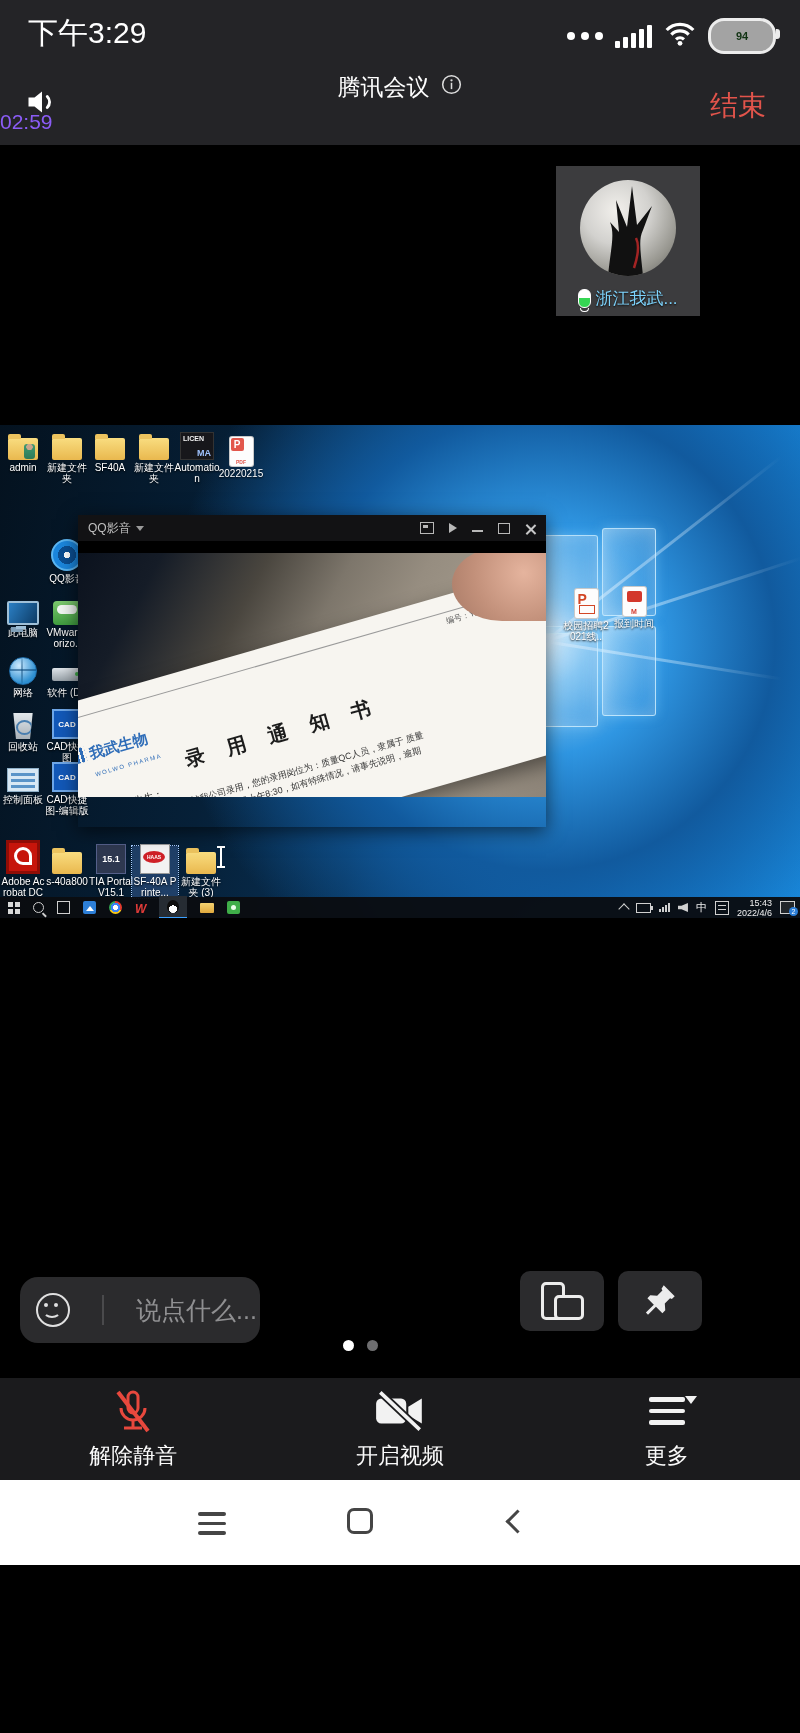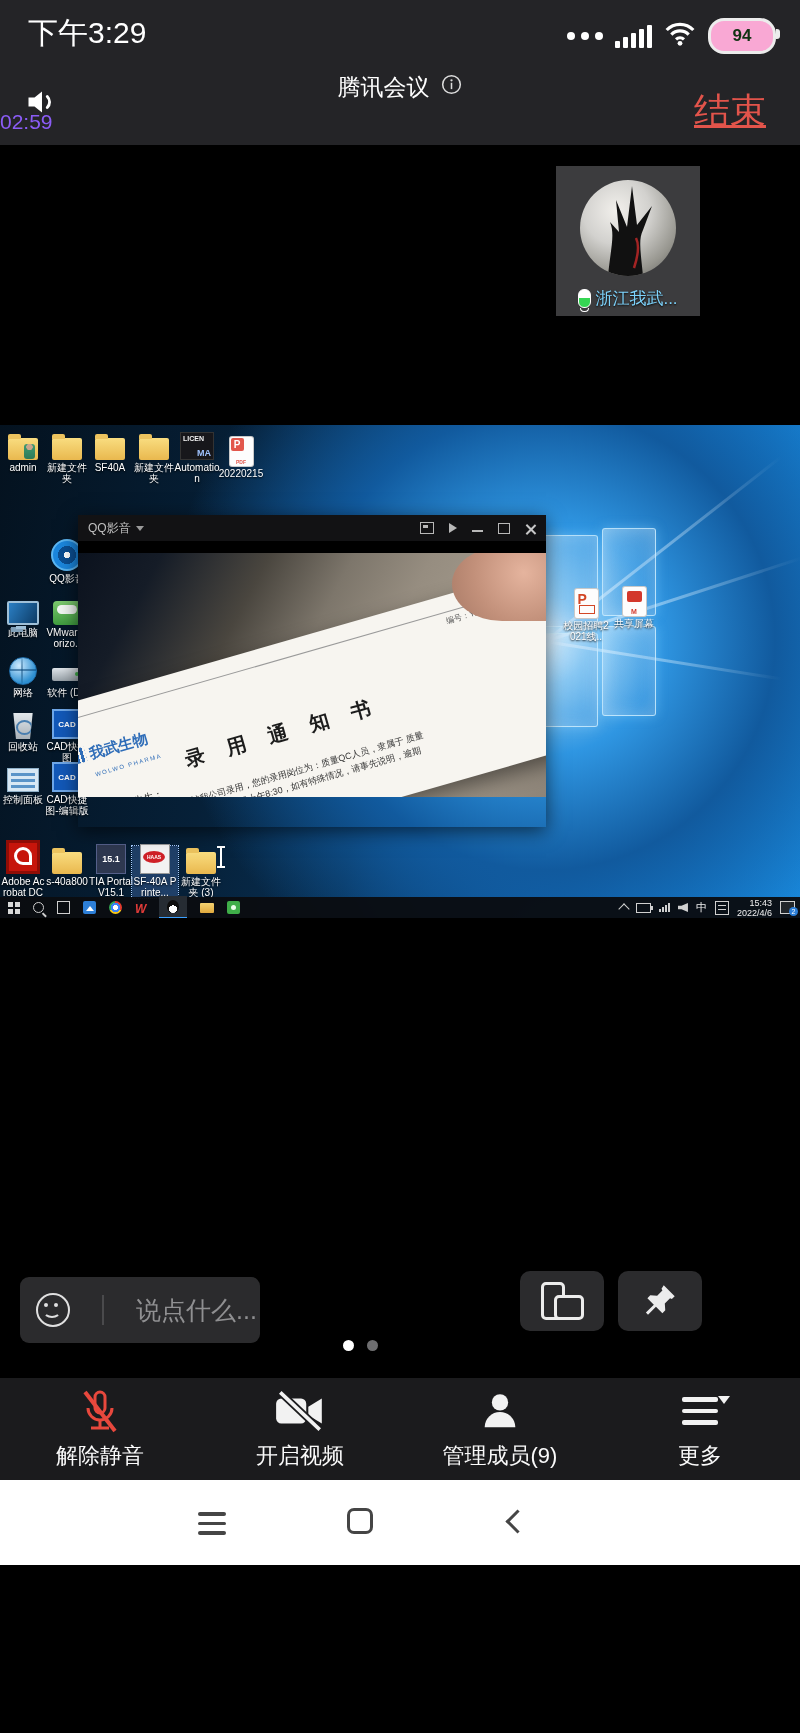--- a/index.html
+++ b/index.html
@@ -7,29 +7,29 @@
        font-family:"Liberation Sans",sans-serif;-webkit-font-smoothing:antialiased;}
 
   
   #topbars{position:absolute;left:0;top:0;width:800px;height:145px;background:#242427;}
   .sb-time{position:absolute;left:28px;top:13px;color:#fff;font-size:30px;}
   .sb-right{position:absolute;right:24px;top:18px;display:flex;align-items:center;gap:12px;}
   .dots3{display:flex;gap:6px;align-items:center;}
   .dots3 i{width:8px;height:8px;border-radius:50%;background:#fff;}
   .sigbars{display:flex;align-items:flex-end;gap:3px;height:24px;}
   .sigbars i{width:5px;background:#fff;border-radius:1px;}
-  .batt{width:62px;height:30px;border:3px solid #ececec;border-radius:16px;background:#f9a8d4;
-        color:#113313;font-size:17px;font-weight:bold;display:flex;align-items:center;justify-content:center;position:relative;}
+  .batt{width:62px;height:30px;border:3px solid #ececec;border-radius:16px;background:#a3a3a3;
+        color:#113313;font-size:11px;font-weight:bold;display:flex;align-items:center;justify-content:center;position:relative;}
   .batt::after{content:"";position:absolute;right:-7px;top:8px;width:4px;height:10px;background:#ececec;border-radius:0 3px 3px 0;}
 
   .hdr-title{position:absolute;left:0;right:0;top:72px;text-align:center;color:#fff;font-size:23px;}
   .hdr-title .wrap{display:inline-flex;align-items:center;gap:10px;}
   .hdr-timer{position:absolute;left:0;right:0;top:110px;text-align:left;color:#8b5cf6;font-size:21px;}
   .spk{position:absolute;left:24px;top:84px;}
-  .end-btn{position:absolute;right:28px;top:86px;color:#e2544b;font-size:36px;background:none;border:none;font-family:inherit;text-decoration:underline;}
+  .end-btn{position:absolute;right:28px;top:86px;color:#e2544b;font-size:28px;background:none;border:none;font-family:inherit;}
 
   
   .ptile{position:absolute;left:556px;top:166px;width:144px;height:150px;background:#3c3c3e;overflow:hidden;}
   .avatar{position:absolute;left:24px;top:14px;width:96px;height:96px;border-radius:50%;
           background:radial-gradient(circle at 38% 32%,#f2f0ec 0%,#d2d1ce 38%,#97968f 72%,#585856 100%);overflow:hidden;}
   .pname-row{position:absolute;left:0;right:0;bottom:6px;display:flex;align-items:center;justify-content:center;gap:4px;}
   .pname{color:#7dd3fc;font-size:17px;text-shadow:0 1px 2px #000;}
   .pmic{width:11px;height:17px;border:1.5px solid #fff;border-radius:6px;position:relative;background:linear-gradient(#fff 45%,#35d653 45%);}
   .pmic::after{content:"";position:absolute;left:1px;bottom:-5px;width:7px;height:3px;border:1.5px solid #fff;border-top:none;border-radius:0 0 5px 5px;}
 
@@ -180,21 +180,21 @@
   .tk-spk{width:10px;height:9px;background:#d0d0d0;clip-path:polygon(0 30%,35% 30%,100% 0,100% 100%,35% 70%,0 70%);}
   .tk-ime{color:#f0f0f0;font-size:11px;}
   .tk-lang{width:12px;height:12px;border:1px solid #d0d0d0;position:relative;}
   .tk-lang::before{content:"";position:absolute;left:2px;top:3px;right:2px;height:1.2px;background:#d0d0d0;box-shadow:0 4px 0 #d0d0d0;}
   .tk-clock{color:#f0f0f0;font-size:9px;line-height:10px;text-align:right;}
   .tk-notif{width:13px;height:11px;border:1px solid #d0d0d0;position:relative;background:#22262b;}
   .tk-notif b{position:absolute;right:-4px;bottom:-3px;width:9px;height:9px;border-radius:50%;background:#2d7fd8;color:#fff;
      font-size:7px;display:flex;align-items:center;justify-content:center;font-weight:normal;}
 
   
-  .chatbox{position:absolute;left:20px;top:1277px;width:240px;height:66px;background:#2b2b2d;border-radius:9px;
+  .chatbox{position:absolute;left:20px;top:1277px;width:240px;height:66px;background:#2b2b2d;border-radius:18px;
      display:flex;align-items:center;padding-left:16px;gap:32px;box-sizing:border-box;}
   .smiley{width:30px;height:30px;border:2.5px solid #e0e0e0;border-radius:50%;position:relative;flex:none;}
   .smiley::before{content:"";position:absolute;left:6px;top:8px;width:4px;height:4px;border-radius:50%;background:#e0e0e0;box-shadow:10px 0 0 #e0e0e0;}
   .smiley::after{content:"";position:absolute;left:5px;top:9px;width:14px;height:10px;border:2.5px solid transparent;border-bottom-color:#e0e0e0;border-radius:50%;}
   .chat-div{width:2px;height:30px;background:#4a4a4c;flex:none;}
   .chat-ph{color:#909092;font-size:25px;}
   .pagedots{position:absolute;left:343px;top:1340px;display:flex;gap:13px;}
   .pagedots i{width:11px;height:11px;border-radius:50%;}
   .pd-on{background:#fff;} .pd-off{background:#6e6e70;}
   .ovbtn{position:absolute;width:84px;height:60px;background:#2b2b2d;border-radius:10px;display:flex;align-items:center;justify-content:center;border:none;}
@@ -423,21 +423,21 @@
   <div class="di" style="left:560px;top:165px;width:52px">
     <span class="gly">
         <span class="g-page ppt"></span>
       </span>
     <span class="lbl">校园招聘2021线..</span>
   </div>
   <div class="di" style="left:610px;top:163px;width:48px">
     <span class="gly">
         <span class="g-page mvid"></span>
       </span>
-    <span class="lbl">共享屏幕</span>
+    <span class="lbl">报到时间</span>
   </div>
 
   <div class="qwin">
     <div class="qwin-tb">
       <span class="qwin-app">
         <span>QQ影音</span>
         <i class="caret"></i>
       </span>
       <span class="qwin-btns">
         <i class="wb wb-snap"></i>
@@ -556,29 +556,20 @@
         <rect x="3" y="8" width="29" height="24" rx="5" fill="#f2f2f2"></rect>
         <path d="M34 16l13-8v24l-13-8z" fill="#f2f2f2"></path>
         <line x1="7" y1="2" x2="45" y2="38" stroke="#1b1b1d" stroke-width="7"></line>
         <line x1="7" y1="2" x2="45" y2="38" stroke="#f2f2f2" stroke-width="3.5"></line>
       </svg>
     </span>
     <span class="tlabel">开启视频</span>
   </button>
   <button class="tool">
     <span class="ticon">
-      <svg width="46" height="46" viewBox="0 0 48 48">
-          <circle cx="24" cy="15" r="8.5" fill="#f2f2f2"></circle>
-          <path d="M8 41a16 16 0 0 1 32 0z" fill="#f2f2f2"></path>
-        </svg>
-    </span>
-    <span class="tlabel">管理成员(9)</span>
-  </button>
-  <button class="tool">
-    <span class="ticon">
       <span class="more-ic">
           <i></i>
           <i></i>
           <i></i>
         </span>
     </span>
     <span class="tlabel">更多</span>
   </button>
 </div>
 

